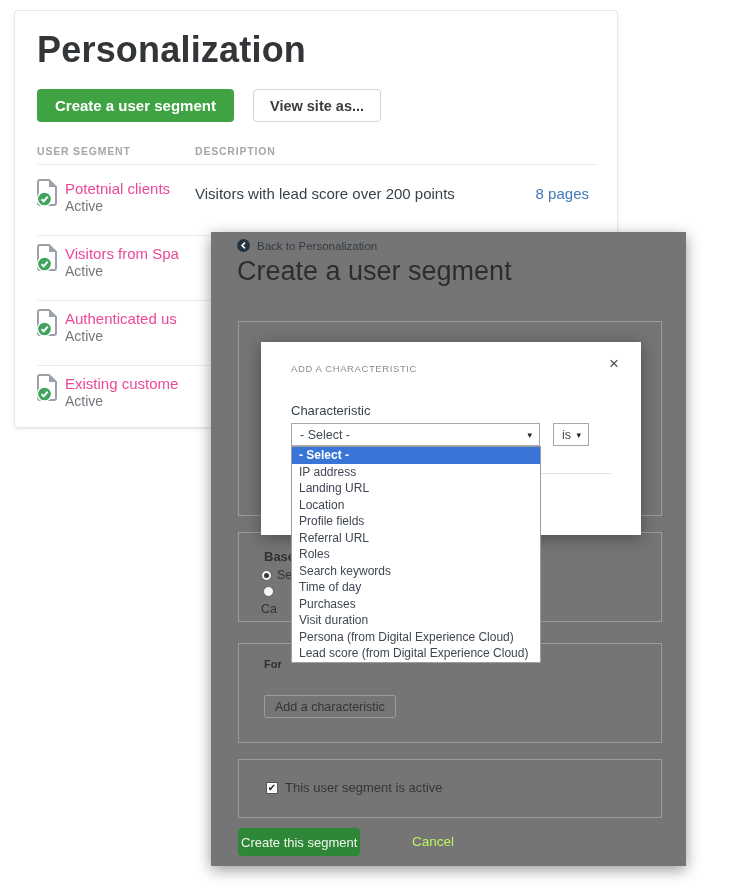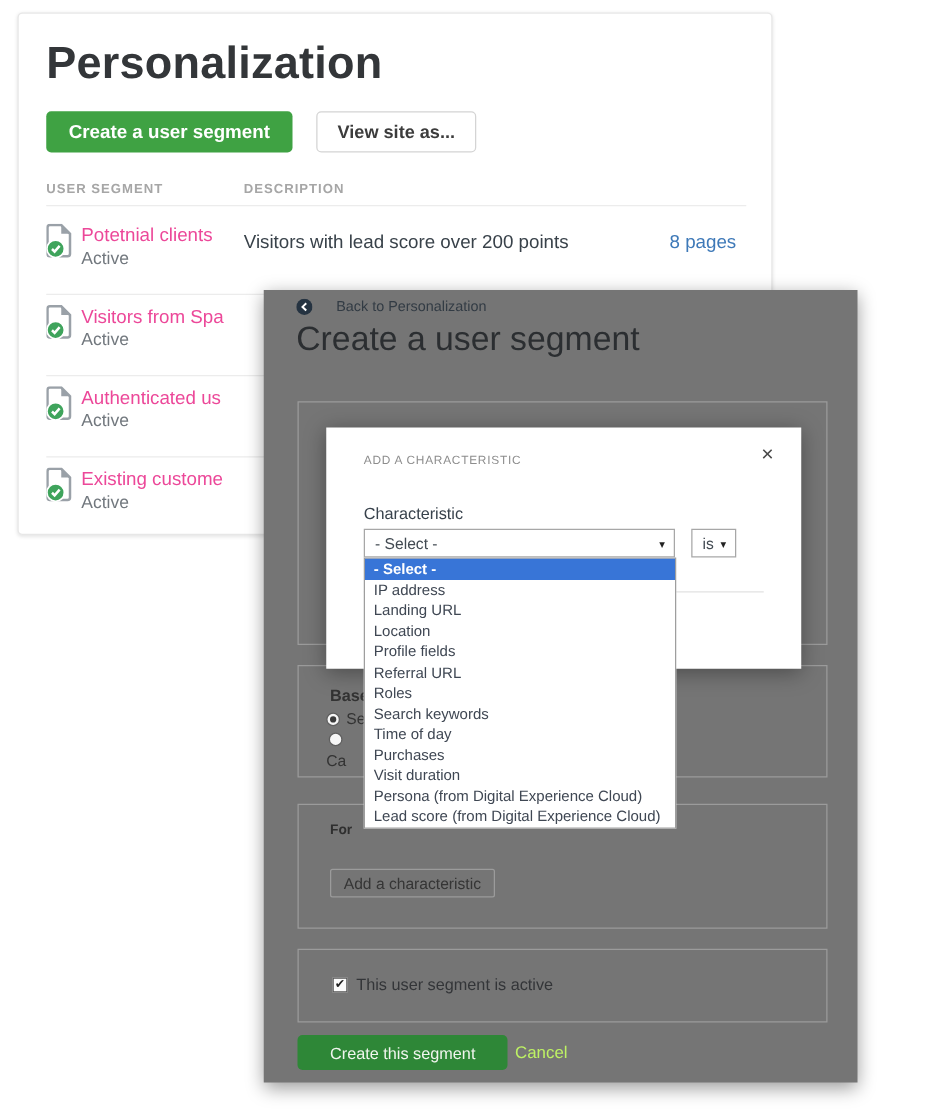--- a/index.html
+++ b/index.html
@@ -42,21 +42,21 @@
   .row .seg-status { position:absolute; left:50px; top:27px; font-size:14px; color:#72787e; }
   .row .seg-desc { position:absolute; left:180px; top:14px; font-size:15px; color:#39424a; white-space:nowrap; }
   .row .seg-pages { position:absolute; right:28px; top:14px; font-size:15px; color:#3e79b8; text-decoration:none; white-space:nowrap; }
 
   
   .overlay {
     position:absolute; left:211px; top:232px; width:475px; height:634px;
     background:#757575; z-index:10; box-shadow:0 4px 14px rgba(0,0,0,.40);
   }
   .back-link {
-    position:absolute; left:26px; top:7px; display:flex; align-items:center; gap:19px;
+    position:absolute; left:26px; top:7px; display:flex; align-items:center; gap:7px;
     font-size:11.5px; color:#323b44; text-decoration:none; cursor:pointer;
   }
   .overlay-heading {
     position:absolute; left:26px; top:24px; font-size:27px; font-weight:400; color:#2b2e31;
   }
   .opanel { position:absolute; left:27px; width:424px; border:1px solid #9b9b9b; }
   .panel-name   { top:89px;  height:195px; }
   .panel-base   { top:300px; height:90px;  }
   .panel-for    { top:411px; height:100px; }
   .panel-active { top:527px; height:59px;  }
@@ -75,21 +75,21 @@
   }
 
   .check-line { position:absolute; left:27px; top:20px; display:flex; align-items:center; gap:7px; font-size:13px; color:#333538; }
   .checkbox {
     width:12px; height:12px; background:#fbfbfb; border:1px solid #555;
     display:inline-flex; align-items:center; justify-content:center;
     font-size:10px; line-height:10px; color:#1d1d1d; cursor:pointer;
   }
 
   .btn-create {
-    position:absolute; left:27px; top:596px; height:28px; padding:0 26px;
+    position:absolute; left:27px; top:596px; height:28px; padding:0 3px;
     background:#2e8737; border:none; border-radius:4px; color:#f0f5ee;
     font-size:13px; font-family:inherit; cursor:pointer;
   }
   .cancel-link { position:absolute; left:156px; top:602px; font-size:13.5px; color:#bef264; text-decoration:none; cursor:pointer;padding-left:45px; }
 
   
   .modal {
     position:absolute; left:261px; top:342px; width:380px; height:193px;
     background:#ffffff; z-index:20; box-shadow:0 3px 16px rgba(0,0,0,.35);
   }

